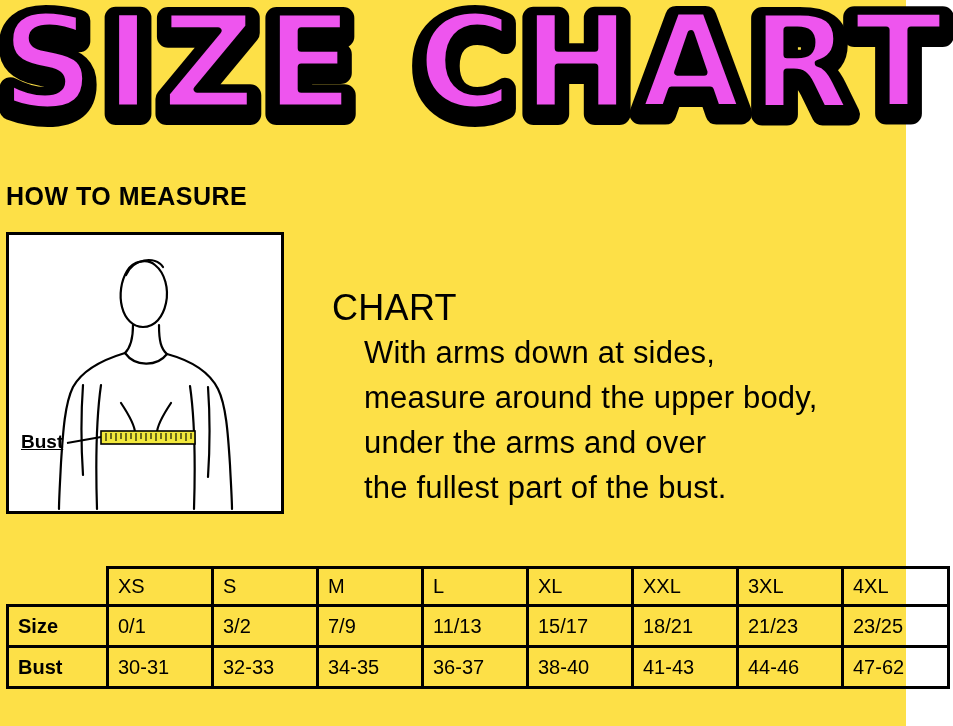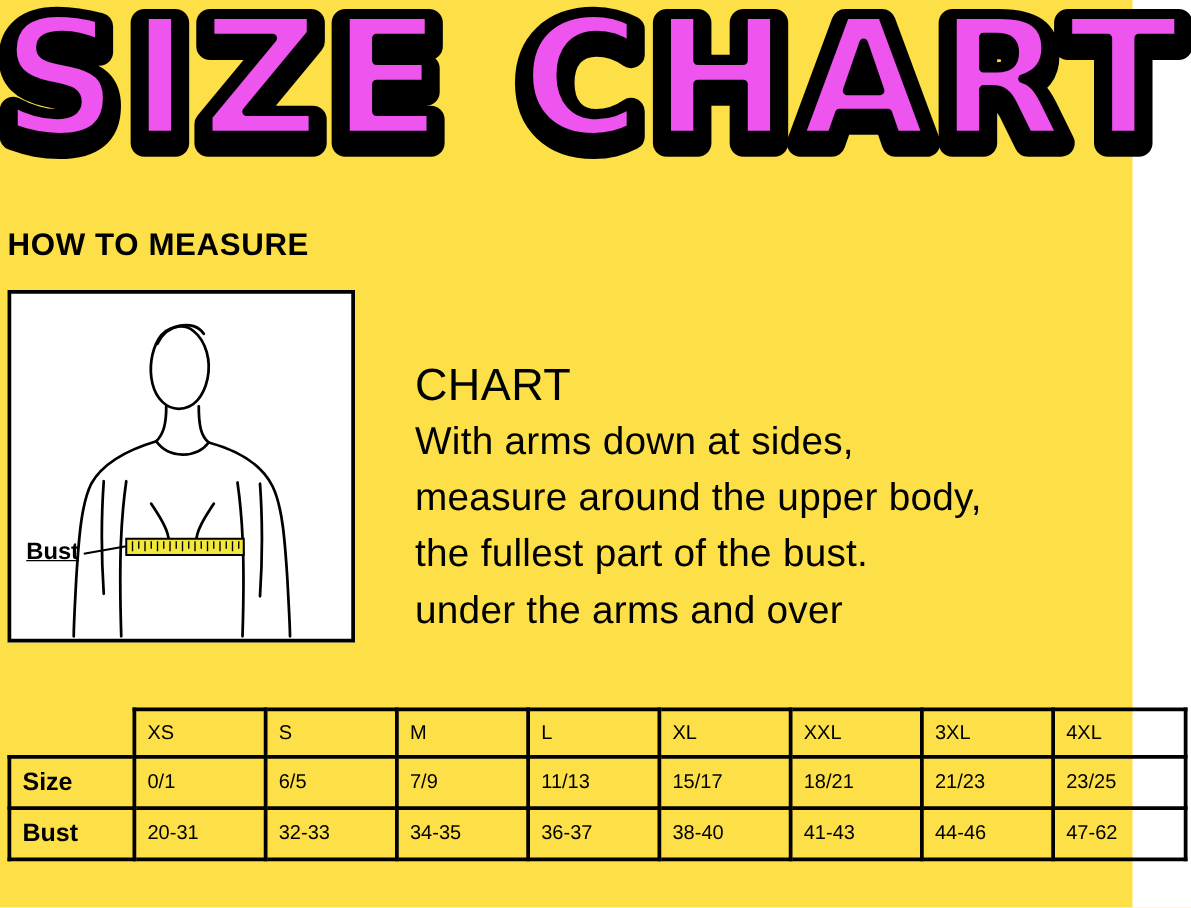--- a/index.html
+++ b/index.html
@@ -79,20 +79,21 @@
     color: #000000;
     letter-spacing: 0.3px;
   }
   .desc-line {
     font-family: "Liberation Sans", sans-serif;
     font-size: 31px;
     line-height: 45px;
     color: #000000;
     letter-spacing: 0.2px;
     white-space: nowrap;
+    margin-left: 32px;
   }
 
   
   .table-wrap {
     position: absolute;
     left: 6px;
     top: 566px;
     width: 941px;
   }
   table.size-table {
@@ -100,21 +101,21 @@
     table-layout: fixed;
     width: 941px;
   }
   table.size-table td, table.size-table th {
     border: 3px solid #000000;
     height: 41px;
     padding: 0 0 0 9px;
     text-align: left;
     vertical-align: middle;
     font-family: "Liberation Sans", sans-serif;
-    font-size: 16px;
+    font-size: 20px;
     font-weight: normal;
     color: #000000;
   }
   table.size-table .rowlabel {
     font-weight: bold;
     font-size: 20px;
     width: 100px;
   }
   table.size-table .corner {
     border: none;
@@ -190,22 +191,22 @@
 
       <line x1="58" y1="208" x2="92" y2="202" stroke="#000000" stroke-width="1.8"></line>
     </svg>
     <div class="bust-label">Bust</div>
   </div>
 
   <div class="desc">
     <div class="desc-title">CHART</div>
     <div class="desc-line">With arms down at sides,</div>
     <div class="desc-line">measure around the upper body,</div>
+    <div class="desc-line">under the arms and over</div>
     <div class="desc-line">the fullest part of the bust.</div>
-    <div class="desc-line">under the arms and over</div>
   </div>
 
   <div class="table-wrap">
     <table class="size-table">
       <colgroup>
         <col style="width:100px">
         <col style="width:105px">
         <col style="width:105px">
         <col style="width:105px">
         <col style="width:105px">
@@ -224,31 +225,31 @@
           <td class="col-head">XL</td>
           <td class="col-head">XXL</td>
           <td class="col-head">3XL</td>
           <td class="col-head">4XL</td>
         </tr>
       </thead>
       <tbody>
         <tr>
           <td class="rowlabel">Size</td>
           <td>0/1</td>
-          <td>6/5</td>
+          <td>3/2</td>
           <td>7/9</td>
           <td>11/13</td>
           <td>15/17</td>
           <td>18/21</td>
           <td>21/23</td>
           <td>23/25</td>
         </tr>
         <tr>
           <td class="rowlabel">Bust</td>
-          <td>20-31</td>
+          <td>30-31</td>
           <td>32-33</td>
           <td>34-35</td>
           <td>36-37</td>
           <td>38-40</td>
           <td>41-43</td>
           <td>44-46</td>
           <td>47-62</td>
         </tr>
       </tbody>
     </table>

